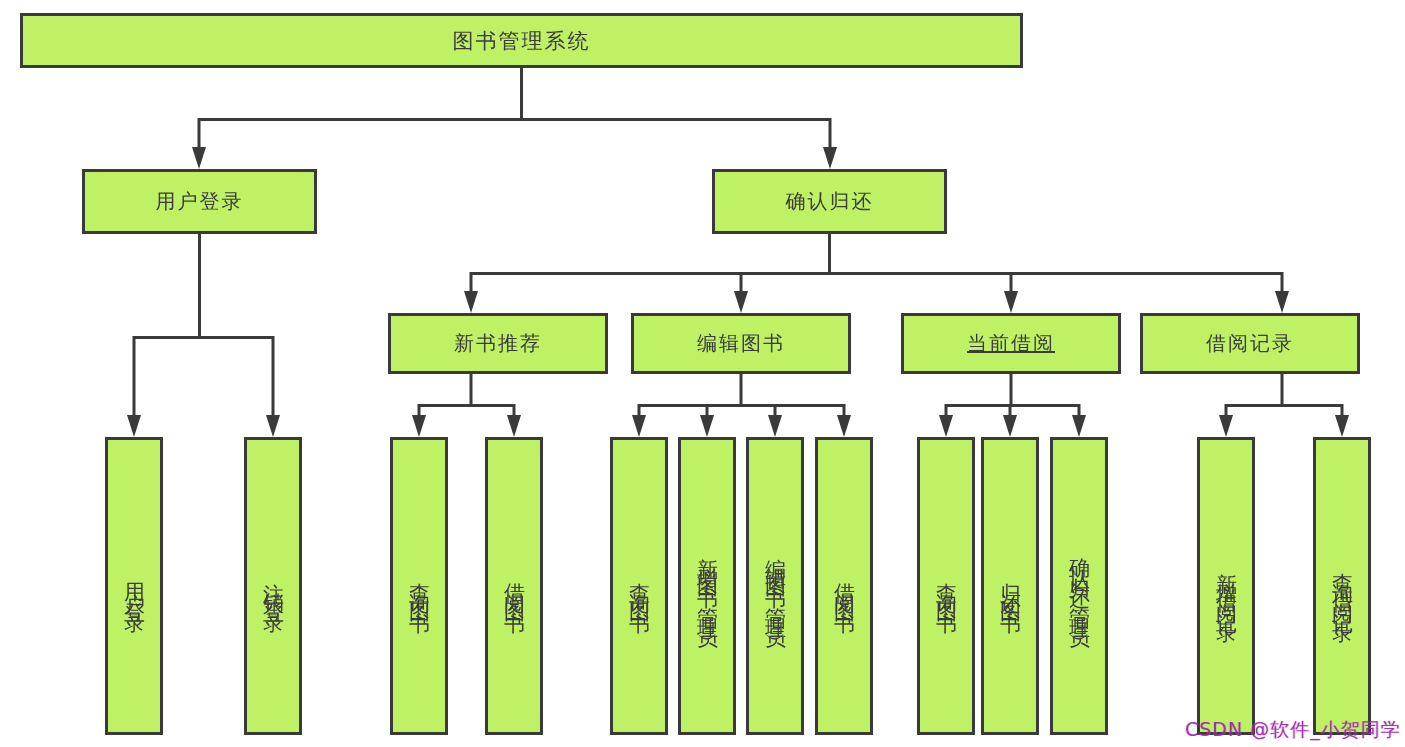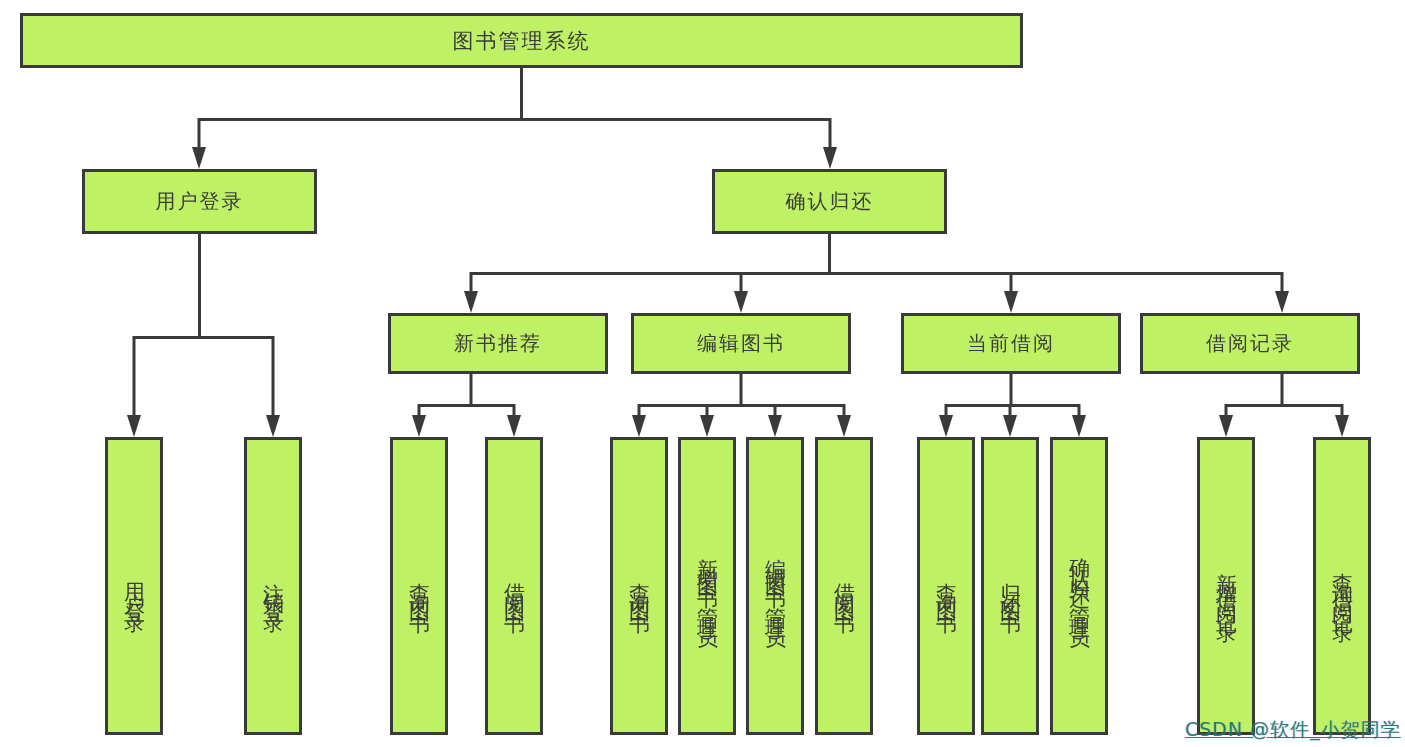--- a/index.html
+++ b/index.html
@@ -16,41 +16,40 @@
     border:3px solid #3a3a3a;display:flex;align-items:center;justify-content:center;
     color:#3b3b3b;
   }
   .h-node{font-size:20px;letter-spacing:2px;white-space:nowrap;}
 
   .root{left:20px;top:13px;width:1003px;height:55px;font-size:21px;}
   .l2a{left:82px;top:169px;width:235px;height:65px;}
   .l2b{left:712px;top:169px;width:235px;height:65px;}
 
   .l3{top:313px;width:220px;height:61px;}
-  .l3a{left:343px;margin-left:45px;} .l3b{left:631px;} .l3c{left:901px;} .l3d{left:1140px;}
+  .l3a{left:343px;margin-left:45px;} .l3b{left:631px;} .l3c{left:901px;text-decoration:underline;} .l3d{left:1140px;}
 
   .leaf{
     top:437px;width:58px;height:298px;
     font-size:21px;
     writing-mode:vertical-rl;text-orientation:mixed;
     letter-spacing:10px;line-height:1;
     display:flex;align-items:center;justify-content:center;
   }
   .lf1{left:105px;}  .lf2{left:244px;}
   .lf3{left:390px;}  .lf4{left:485px;}
   .lf5{left:610px;}  .lf6{left:678px;}  .lf7{left:746px;}  .lf8{left:815px;}
   .lf9{left:917px;}  .lf10{left:981px;} .lf11{left:1050px;}
   .lf12{left:1197px;}.lf13{left:1313px;}
 
   .watermark{
     position:absolute;left:1185px;top:717px;width:220px;
-    font-size:19px;letter-spacing:1px;color:#0f766e;opacity:.92;
+    font-size:19px;letter-spacing:1px;color:#a21caf;opacity:.92;
     white-space:nowrap;z-index:5;
     text-shadow:-1px 0 0 rgba(230,120,120,.35),1px 0 0 rgba(120,140,230,.35);
-    text-decoration:underline;
   }
 </style>
 </head>
 <body>
 
 <div class="stage">
 
   <svg class="wires" viewBox="0 0 1405 747" fill="none" stroke="#3a3a3a" stroke-width="3">
 
     <path d="M521.5 68 V119.5 M199 149 V119.5 H830 V149"></path>

